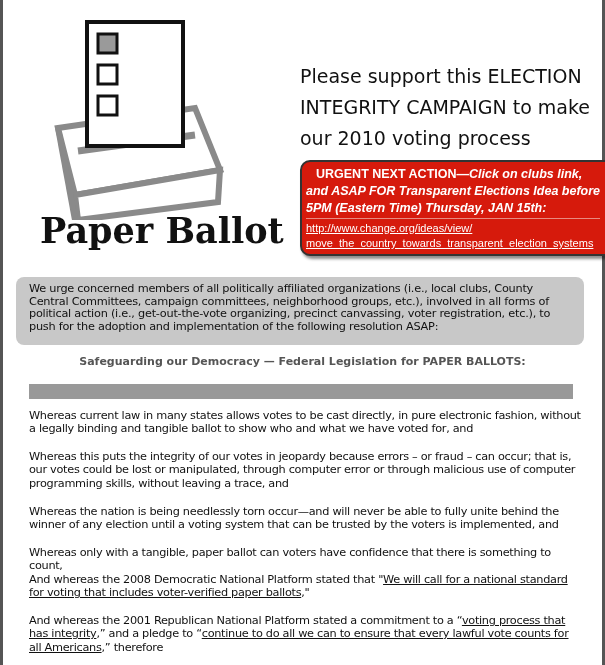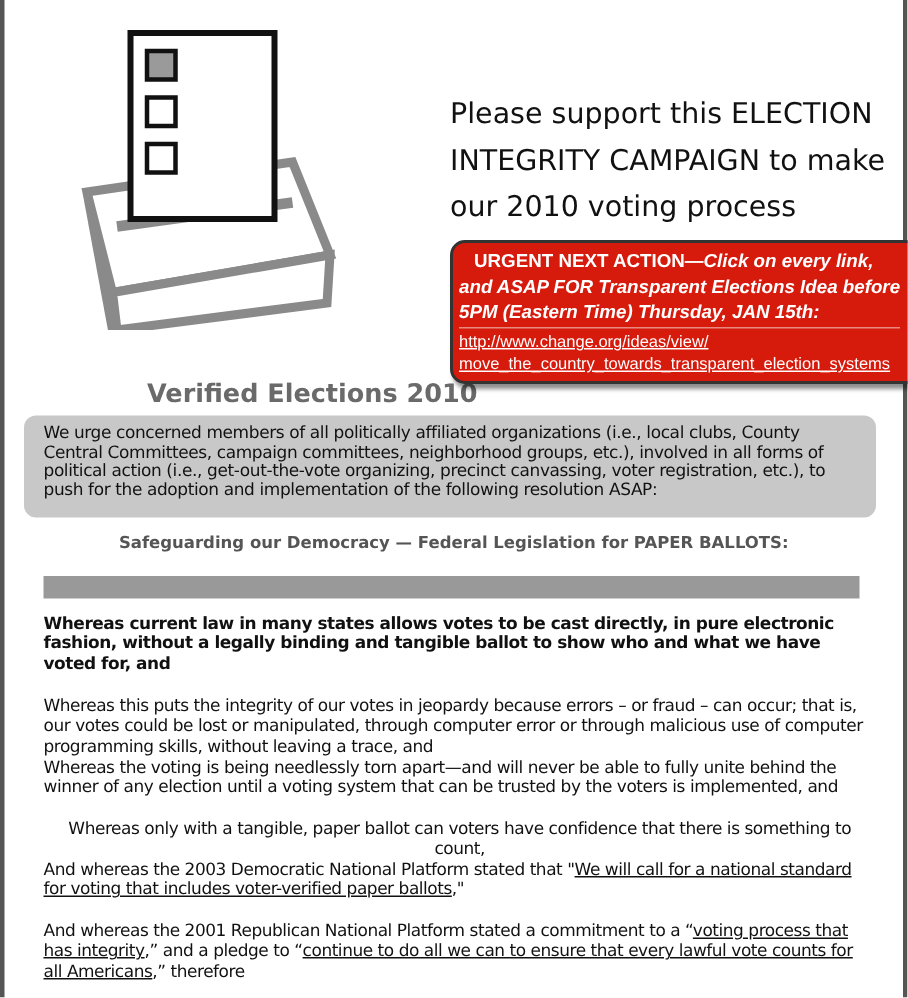--- a/index.html
+++ b/index.html
@@ -67,24 +67,24 @@
     color: #555;
   }
   .gray-bar {
     position: absolute; left: 29px; top: 384px; width: 544px; height: 15px; background: #999;
   }
   .body-text {
     position: absolute; left: 29px; width: 555px;
     font-family: "DejaVu Sans", sans-serif; font-size: 11.3px; line-height: 13.4px;
     color: #111; letter-spacing: -0.3px;
   }
-  .p1 { top: 409px; font-weight: bold; }
-  .p2 { top: 464px; }
+  .p1 { top: 409px; }
+  .p2 { top: 450px; }
   .p3 { top: 505px; }
-  .p4 { top: 546px; text-align: center; }
+  .p4 { top: 546px; }
   .p5 { top: 573px; }
   .p6 { top: 614px; }
   .u { text-decoration: underline; margin-top: 45px; }
 </style>
 </head>
 <body>
 
 <div class="page-border-left"></div>
 <div class="page-border-right"></div>
 
@@ -97,42 +97,42 @@
     <line x1="28" y1="118" x2="45" y2="210" stroke="#8a8a8a" stroke-width="6"></line>
 
     <line x1="48" y1="141" x2="165" y2="125" stroke="#8a8a8a" stroke-width="7"></line>
 
     <rect x="57" y="12" width="96" height="124" fill="#fff" stroke="#111" stroke-width="4"></rect>
 
     <rect x="68" y="24" width="19" height="19" fill="#9a9a9a" stroke="#111" stroke-width="3"></rect>
     <rect x="68" y="55" width="19" height="19" fill="#fff" stroke="#111" stroke-width="3"></rect>
     <rect x="68" y="86" width="19" height="19" fill="#fff" stroke="#111" stroke-width="3"></rect>
   </svg>
-  <div class="logo-subtitle">Verified Elections 2010</div>
+  <div class="logo-title">Paper Ballot</div>
 </div>
 
 <div class="intro">Please support this ELECTION INTEGRITY CAMPAIGN to make our 2010 voting process simple, accessible, and honest.</div>
 
 <div class="urgent-box" style="background: rgb(214, 26, 12);">
   <div class="urgent-heading">
-    <span class="lead">URGENT NEXT ACTION—</span><i>Click on every link,</i>
+    <span class="lead">URGENT NEXT ACTION—</span><i>Click on clubs link,</i>
   </div>
   <div class="urgent-heading"><i>and ASAP FOR Transparent Elections Idea before</i></div>
   <div class="urgent-heading"><i>5PM (Eastern Time) Thursday, JAN 15th:</i></div>
   <div class="urgent-divider"></div>
   <a class="urgent-link">http://www.change.org/ideas/view/</a>
   <a class="urgent-link">move_the_country_towards_transparent_election_systems</a>
 </div>
 
 <div class="urge-box">We urge concerned members of all politically affiliated organizations (i.e., local clubs, County Central Committees, campaign committees, neighborhood groups, etc.), involved in all forms of political action (i.e., get-out-the-vote organizing, precinct canvassing, voter registration, etc.), to push for the adoption and implementation of the following resolution ASAP:</div>
 
 <div class="section-title">Safeguarding our Democracy — Federal Legislation for PAPER BALLOTS:</div>
 
 <div class="gray-bar"></div>
 
 <div class="body-text p1">Whereas current law in many states allows votes to be cast directly, in pure electronic fashion, without a legally binding and tangible ballot to show who and what we have voted for, and</div>
 <div class="body-text p2">Whereas this puts the integrity of our votes in jeopardy because errors – or fraud – can occur; that is, our votes could be lost or manipulated, through computer error or through malicious use of computer programming skills, without leaving a trace, and</div>
-<div class="body-text p3">Whereas the voting is being needlessly torn apart—and will never be able to fully unite behind the winner of any election until a voting system that can be trusted by the voters is implemented, and</div>
+<div class="body-text p3">Whereas the nation is being needlessly torn occur—and will never be able to fully unite behind the winner of any election until a voting system that can be trusted by the voters is implemented, and</div>
 <div class="body-text p4">Whereas only with a tangible, paper ballot can voters have confidence that there is something to count,</div>
 
-<div class="body-text p5"><span>And whereas the 2003 Democratic National Platform stated that "</span><span class="u">We will call for a national standard for voting that includes voter-verified paper ballots</span><span>,"</span></div>
+<div class="body-text p5"><span>And whereas the 2008 Democratic National Platform stated that "</span><span class="u">We will call for a national standard for voting that includes voter-verified paper ballots</span><span>,"</span></div>
 
 <div class="body-text p6"><span>And whereas the 2001 Republican National Platform stated a commitment to a “</span><span class="u">voting process that has integrity</span><span>,” and a pledge to “</span><span class="u">continue to do all we can to ensure that every lawful vote counts for all Americans</span><span>,” therefore</span></div>
 
 </body></html>

